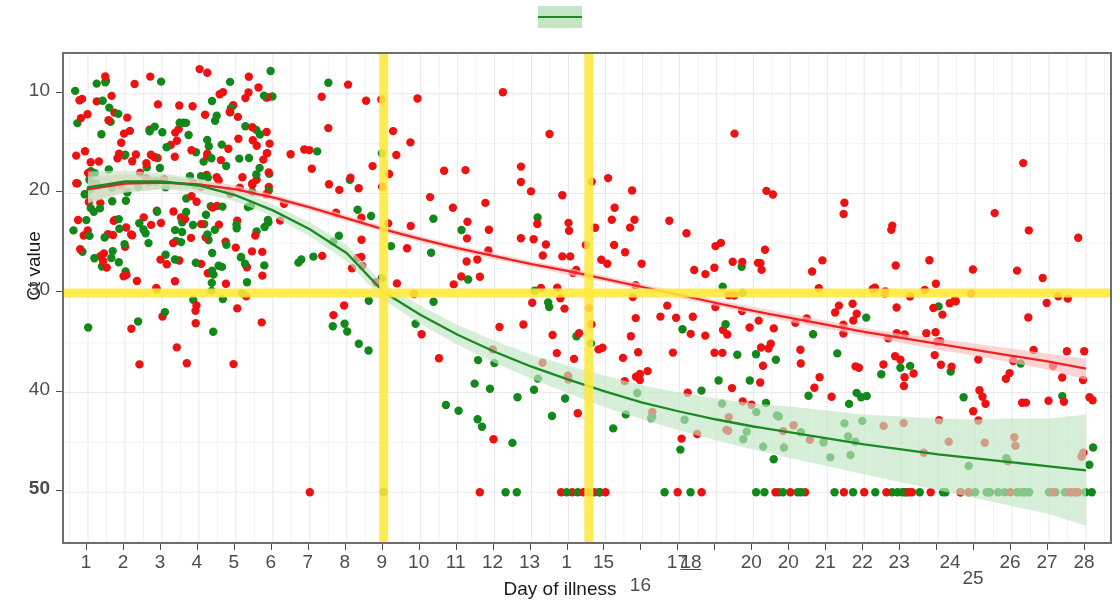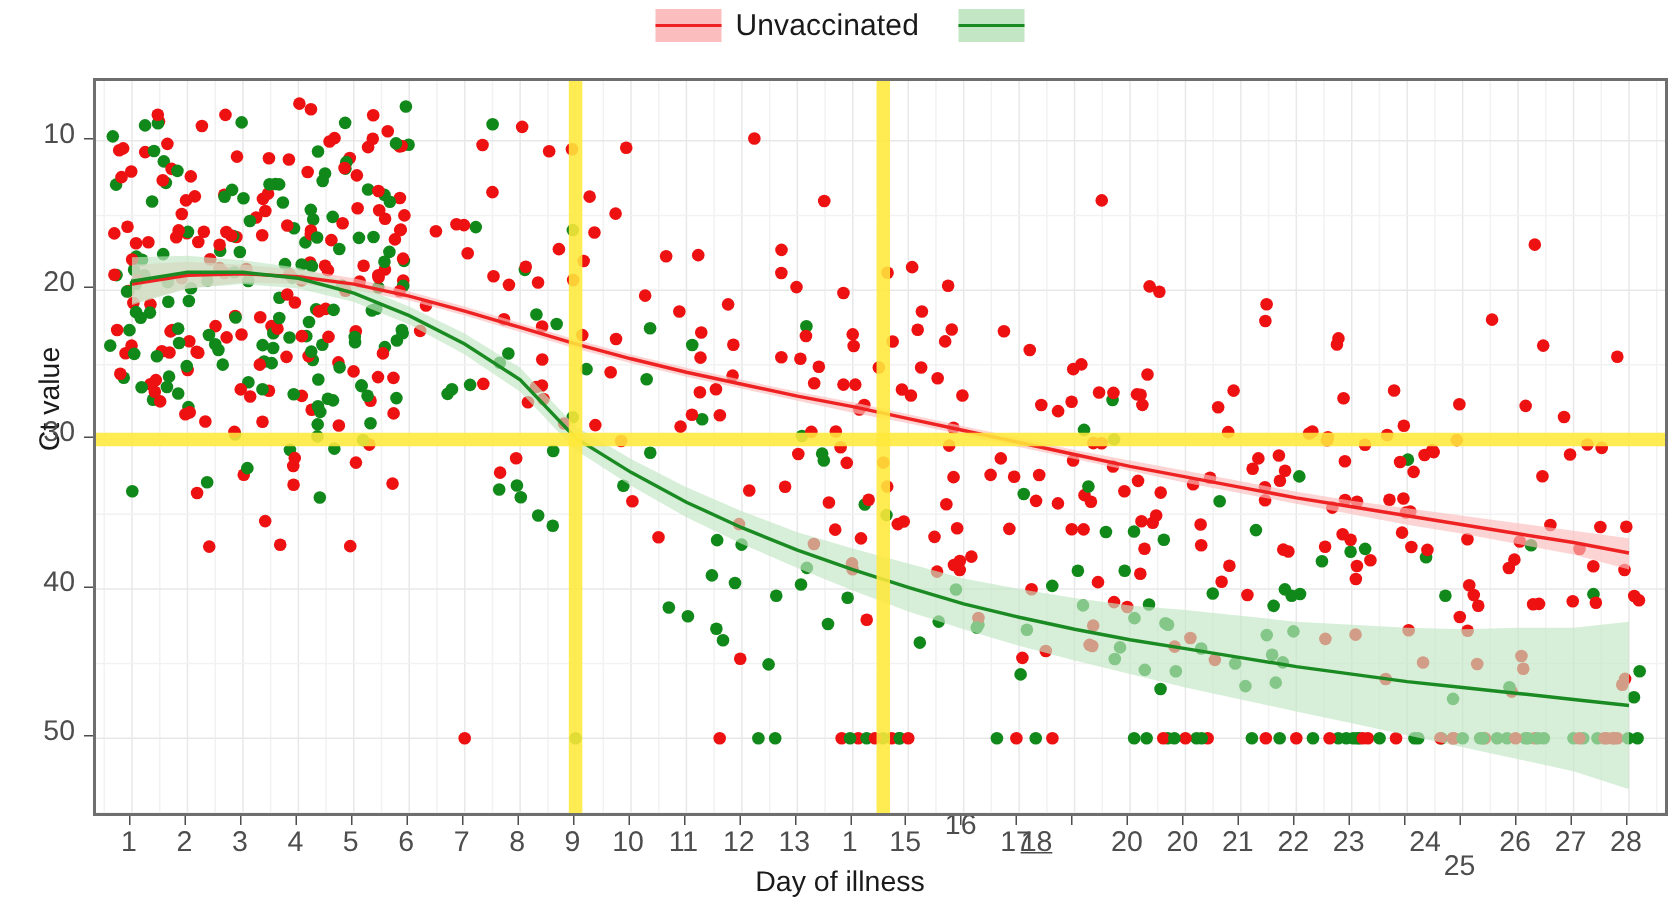--- a/index.html
+++ b/index.html
@@ -31,48 +31,41 @@
   .xlab{position:absolute;text-align:center;width:40px;font-size:19px;color:#4d4d4d;}
   .ytickmark{position:absolute;height:1px;width:6px;background:#4d4d4d;left:56px;}
   .xtickmark{position:absolute;width:1px;height:6px;background:#4d4d4d;top:544px;}
 </style>
 </head>
 <body>
 
 <div id="root">
 
   <div class="legend">
-    <div class="legend-item">
-      <span class="legend-key">
-        <span class="band" style="background:#fbbdbd"></span>
-        <span class="ln" style="background:#ee2222"></span>
-      </span>
-      <span class="legend-label">Unvaccinated</span>
-    </div>
     <div class="legend-item">
       <span class="legend-key">
         <span class="band" style="background:#c3e6c4"></span>
         <span class="ln" style="background:#1a8a22"></span>
       </span>
     </div>
   </div>
 
   <div class="ytitle">Ct value</div>
   <div class="xtitle">Day of illness</div>
 
   <div id="ytick-labels">
       <div class="ylab" style="left: 6px; top: 78.8367px;">10</div>
       <div class="ytickmark" style="top: 91.8367px;"></div>
       <div class="ylab" style="left: 6px; top: 178.429px;">20</div>
       <div class="ytickmark" style="top: 191.429px;"></div>
       <div class="ylab" style="left: 6px; top: 278.02px;">30</div>
       <div class="ytickmark" style="top: 291.02px;"></div>
       <div class="ylab" style="left: 6px; top: 377.612px;">40</div>
       <div class="ytickmark" style="top: 390.612px;"></div>
-      <div class="ylab" style="left: 6px; top: 477.204px;">50</div>
+      <div class="ylab" style="left: 6px; top: 477.204px; font-weight: bold;">50</div>
       <div class="ytickmark" style="top: 490.204px;"></div>
     </div>
   <div id="xtick-labels">
       <div class="xlab" style="left: 66.0247px; top: 551px;">1</div>
       <div class="xtickmark" style="left: 86.0247px;"></div>
       <div class="xlab" style="left: 102.986px; top: 551px;">2</div>
       <div class="xtickmark" style="left: 122.986px;"></div>
       <div class="xlab" style="left: 139.947px; top: 551px;">3</div>
       <div class="xtickmark" style="left: 159.947px;"></div>
       <div class="xlab" style="left: 176.908px; top: 551px;">4</div>
@@ -92,21 +85,21 @@
       <div class="xlab" style="left: 435.636px; top: 551px;">11</div>
       <div class="xtickmark" style="left: 455.636px;"></div>
       <div class="xlab" style="left: 472.597px; top: 551px;">12</div>
       <div class="xtickmark" style="left: 492.597px;"></div>
       <div class="xlab" style="left: 509.558px; top: 551px;">13</div>
       <div class="xtickmark" style="left: 529.558px;"></div>
       <div class="xlab" style="left: 546.519px; top: 551px;">1</div>
       <div class="xtickmark" style="left: 566.519px;"></div>
       <div class="xlab" style="left: 583.481px; top: 551px;">15</div>
       <div class="xtickmark" style="left: 603.481px;"></div>
-      <div class="xlab" style="left: 620.442px; top: 540px;">16</div>
+      <div class="xlab" style="left: 620.442px; top: 574px;">16</div>
       <div class="xtickmark" style="left: 640.442px;"></div>
       <div class="xlab" style="left: 657.403px; top: 551px;">17</div>
       <div class="xtickmark" style="left: 677.403px;"></div>
       <div class="xlab" style="left: 671px; top: 551px; text-decoration: underline;">18</div>
       <div class="xtickmark" style="left: 714.364px;"></div>
       <div class="xlab" style="left: 731.325px; top: 551px;">20</div>
       <div class="xtickmark" style="left: 751.325px;"></div>
       <div class="xlab" style="left: 768.286px; top: 551px;">20</div>
       <div class="xtickmark" style="left: 788.286px;"></div>
       <div class="xlab" style="left: 805.247px; top: 551px;">21</div>

